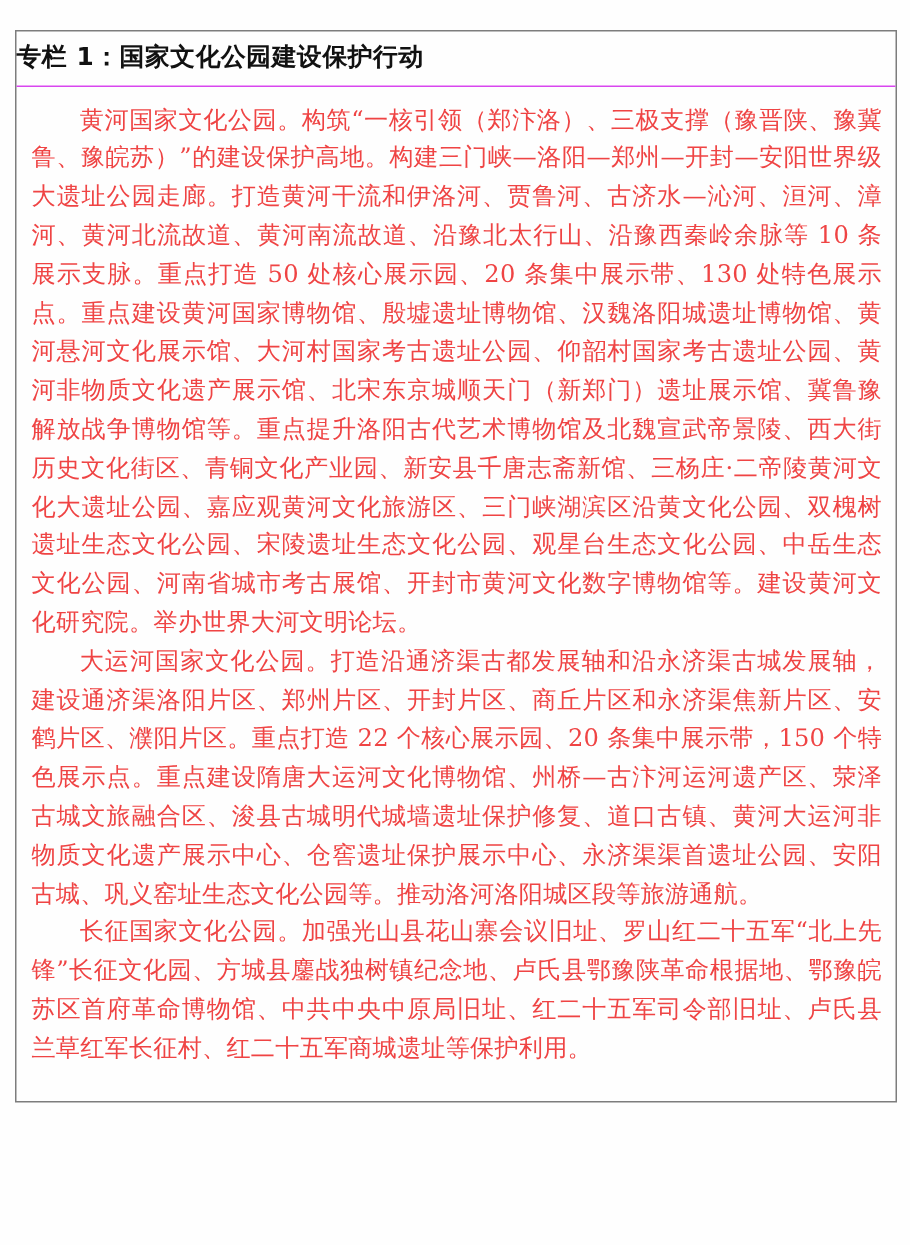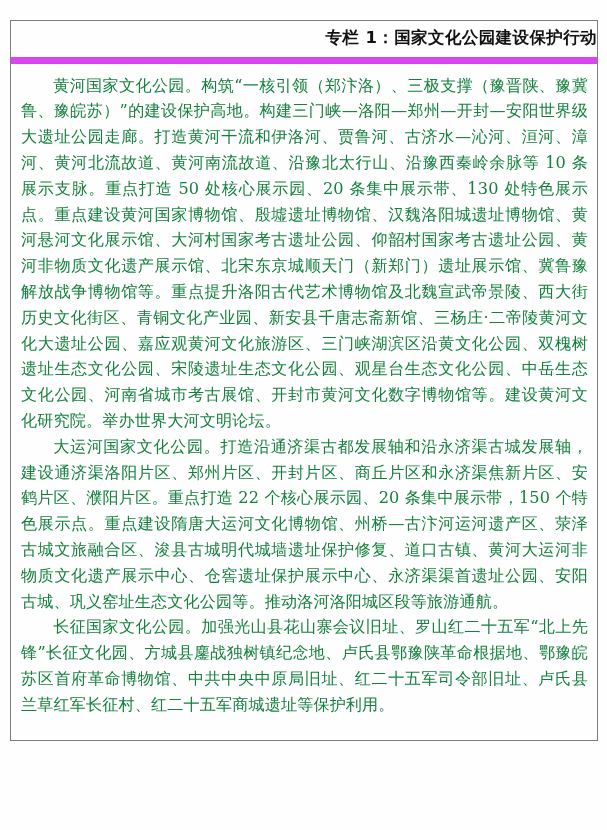--- a/index.html
+++ b/index.html
@@ -31,22 +31,22 @@
     width: 588px;              
     box-sizing: border-box;
     border: 1px solid #7d7d7d;
     background: #fefefe;
   }
 
   
   .title-row {
     box-sizing: border-box;
     width: 100%;
-    border-bottom: 7px solid #d946ef;
-    text-align: right;
+    border-bottom: 1px solid #d946ef;
+    text-align: left;
     padding: 7px 0 8px 0;
   }
   .title-text {
     display: inline-block;
     font-family: "DejaVu Sans", "Liberation Sans", sans-serif;
     font-weight: bold;
     font-size: 16.5px;
     letter-spacing: 0.4px;
     color: #111111;
     line-height: 1.25;
@@ -60,21 +60,21 @@
   }
 
   p.para {
     margin: 0;
     font-size: 16.1px;
     line-height: 25.8px;
     text-align: justify;
     text-align-last: left;
     text-justify: inter-ideograph;
     text-indent: 2em;
-    color: #15803d;
+    color: #ef4444;
     letter-spacing: 0.15px;
     word-break: break-all;
     font-family: "DejaVu Serif", "Liberation Serif", serif;
   }
   p.para + p.para { margin-top: 0px; }
 </style>
 </head>
 <body>
 
 <div id="page">

